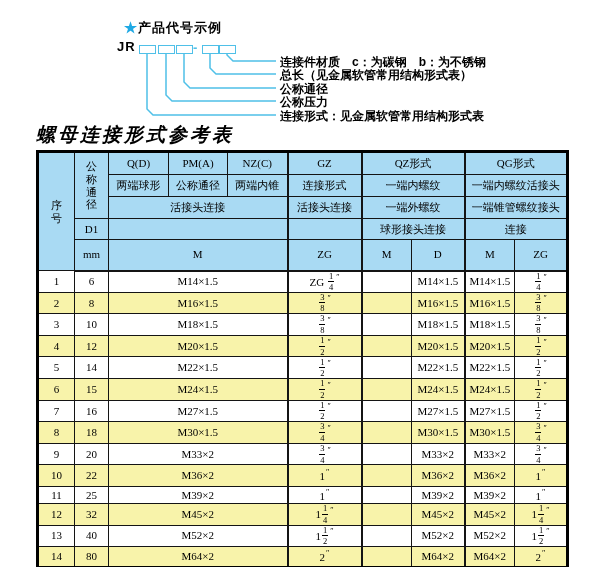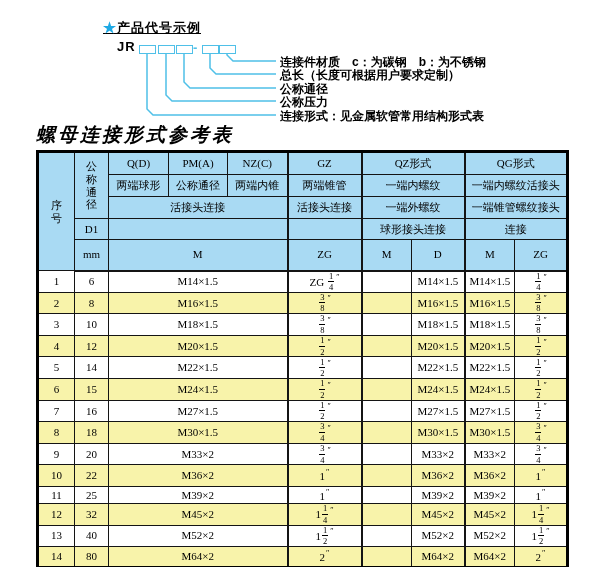--- a/index.html
+++ b/index.html
@@ -2,21 +2,21 @@
 <html><head>
 <meta charset="utf-8">
 <style>
   html,body{margin:0;padding:0;}
   body{
     width:600px;height:567px;position:relative;background:#fff;
     font-family:"Liberation Sans", sans-serif;color:#000;overflow:hidden;
   }
   
   .star{color:#1FA9E4;font-size:13px;font-weight:bold;}
-  .diag-heading{position:absolute;left:103px;top:19px;font-size:13px;font-weight:bold;letter-spacing:1px;text-decoration:underline;}
+  .diag-heading{position:absolute;left:124px;top:19px;font-size:13px;font-weight:bold;letter-spacing:1px;}
   .code-prefix{position:absolute;left:117px;top:39px;font-size:13px;font-weight:bold;letter-spacing:1px;}
   .code-box{position:absolute;top:45px;width:15px;height:7px;background:#fff;border:1.5px solid #4FC0E8;}
   .b1{left:139px}.b2{left:158px}.b3{left:176px}.b4{left:202px}.b5{left:219px}
   .code-sep{position:absolute;left:193px;top:40px;color:#4FC0E8;font-weight:bold;font-size:13px;}
   .connector-svg{position:absolute;left:0;top:0;}
   .callout{position:absolute;left:280px;font-size:12px;font-weight:bold;white-space:nowrap;}
   .c1{top:54px}.c2{top:67px}.c3{top:81px}.c4{top:94px}.c5{top:108px}
   
   .tbl-title{
     position:absolute;left:36px;top:122px;font-size:19px;font-weight:bold;font-style:italic;
@@ -64,21 +64,21 @@
   <g fill="none" stroke="#4FC0E8" stroke-width="1.5">
     <polyline points="227,53 227,55 233,61 276,61"></polyline>
     <polyline points="210,53 210,68 216,74 276,74"></polyline>
     <polyline points="184,53 184,82 190,88 276,88"></polyline>
     <polyline points="166,53 166,95 172,101 276,101"></polyline>
     <polyline points="147,53 147,109 153,115 276,115"></polyline>
   </g>
 </svg>
 
 <div class="callout c1">连接件材质　c：为碳钢　b：为不锈钢</div>
-<div class="callout c2">总长（长度可根据用户要求定制）</div>
+<div class="callout c2">总长（见金属软管常用结构形式表）</div>
 <div class="callout c3">公称通径</div>
 <div class="callout c4">公称压力</div>
 <div class="callout c5">连接形式：见金属软管常用结构形式表</div>
 
 <div class="tbl-title">螺母连接形式参考表</div>
 
 <table class="ref">
   <colgroup>
     <col style="width:37px">
       <col style="width:34px">
@@ -99,21 +99,21 @@
         <th>PM(A)</th>
         <th>NZ(C)</th>
         <th class="bL">GZ</th>
         <th colspan="2" class="bL">QZ形式</th>
         <th colspan="2" class="bL">QG形式</th>
       </tr>
       <tr style="height: 22px;">
         <th>两端球形</th>
         <th>公称通径</th>
         <th>两端内锥</th>
-        <th class="bL">两端锥管</th>
+        <th class="bL">连接形式</th>
         <th colspan="2" class="bL">一端内螺纹</th>
         <th colspan="2" class="bL">一端内螺纹活接头</th>
       </tr>
       <tr style="height: 22px;">
         <th colspan="3">活接头连接</th>
         <th class="bL">活接头连接</th>
         <th colspan="2" class="bL">一端外螺纹</th>
         <th colspan="2" class="bL">一端锥管螺纹接头</th>
       </tr>
       <tr style="height: 21px;">

